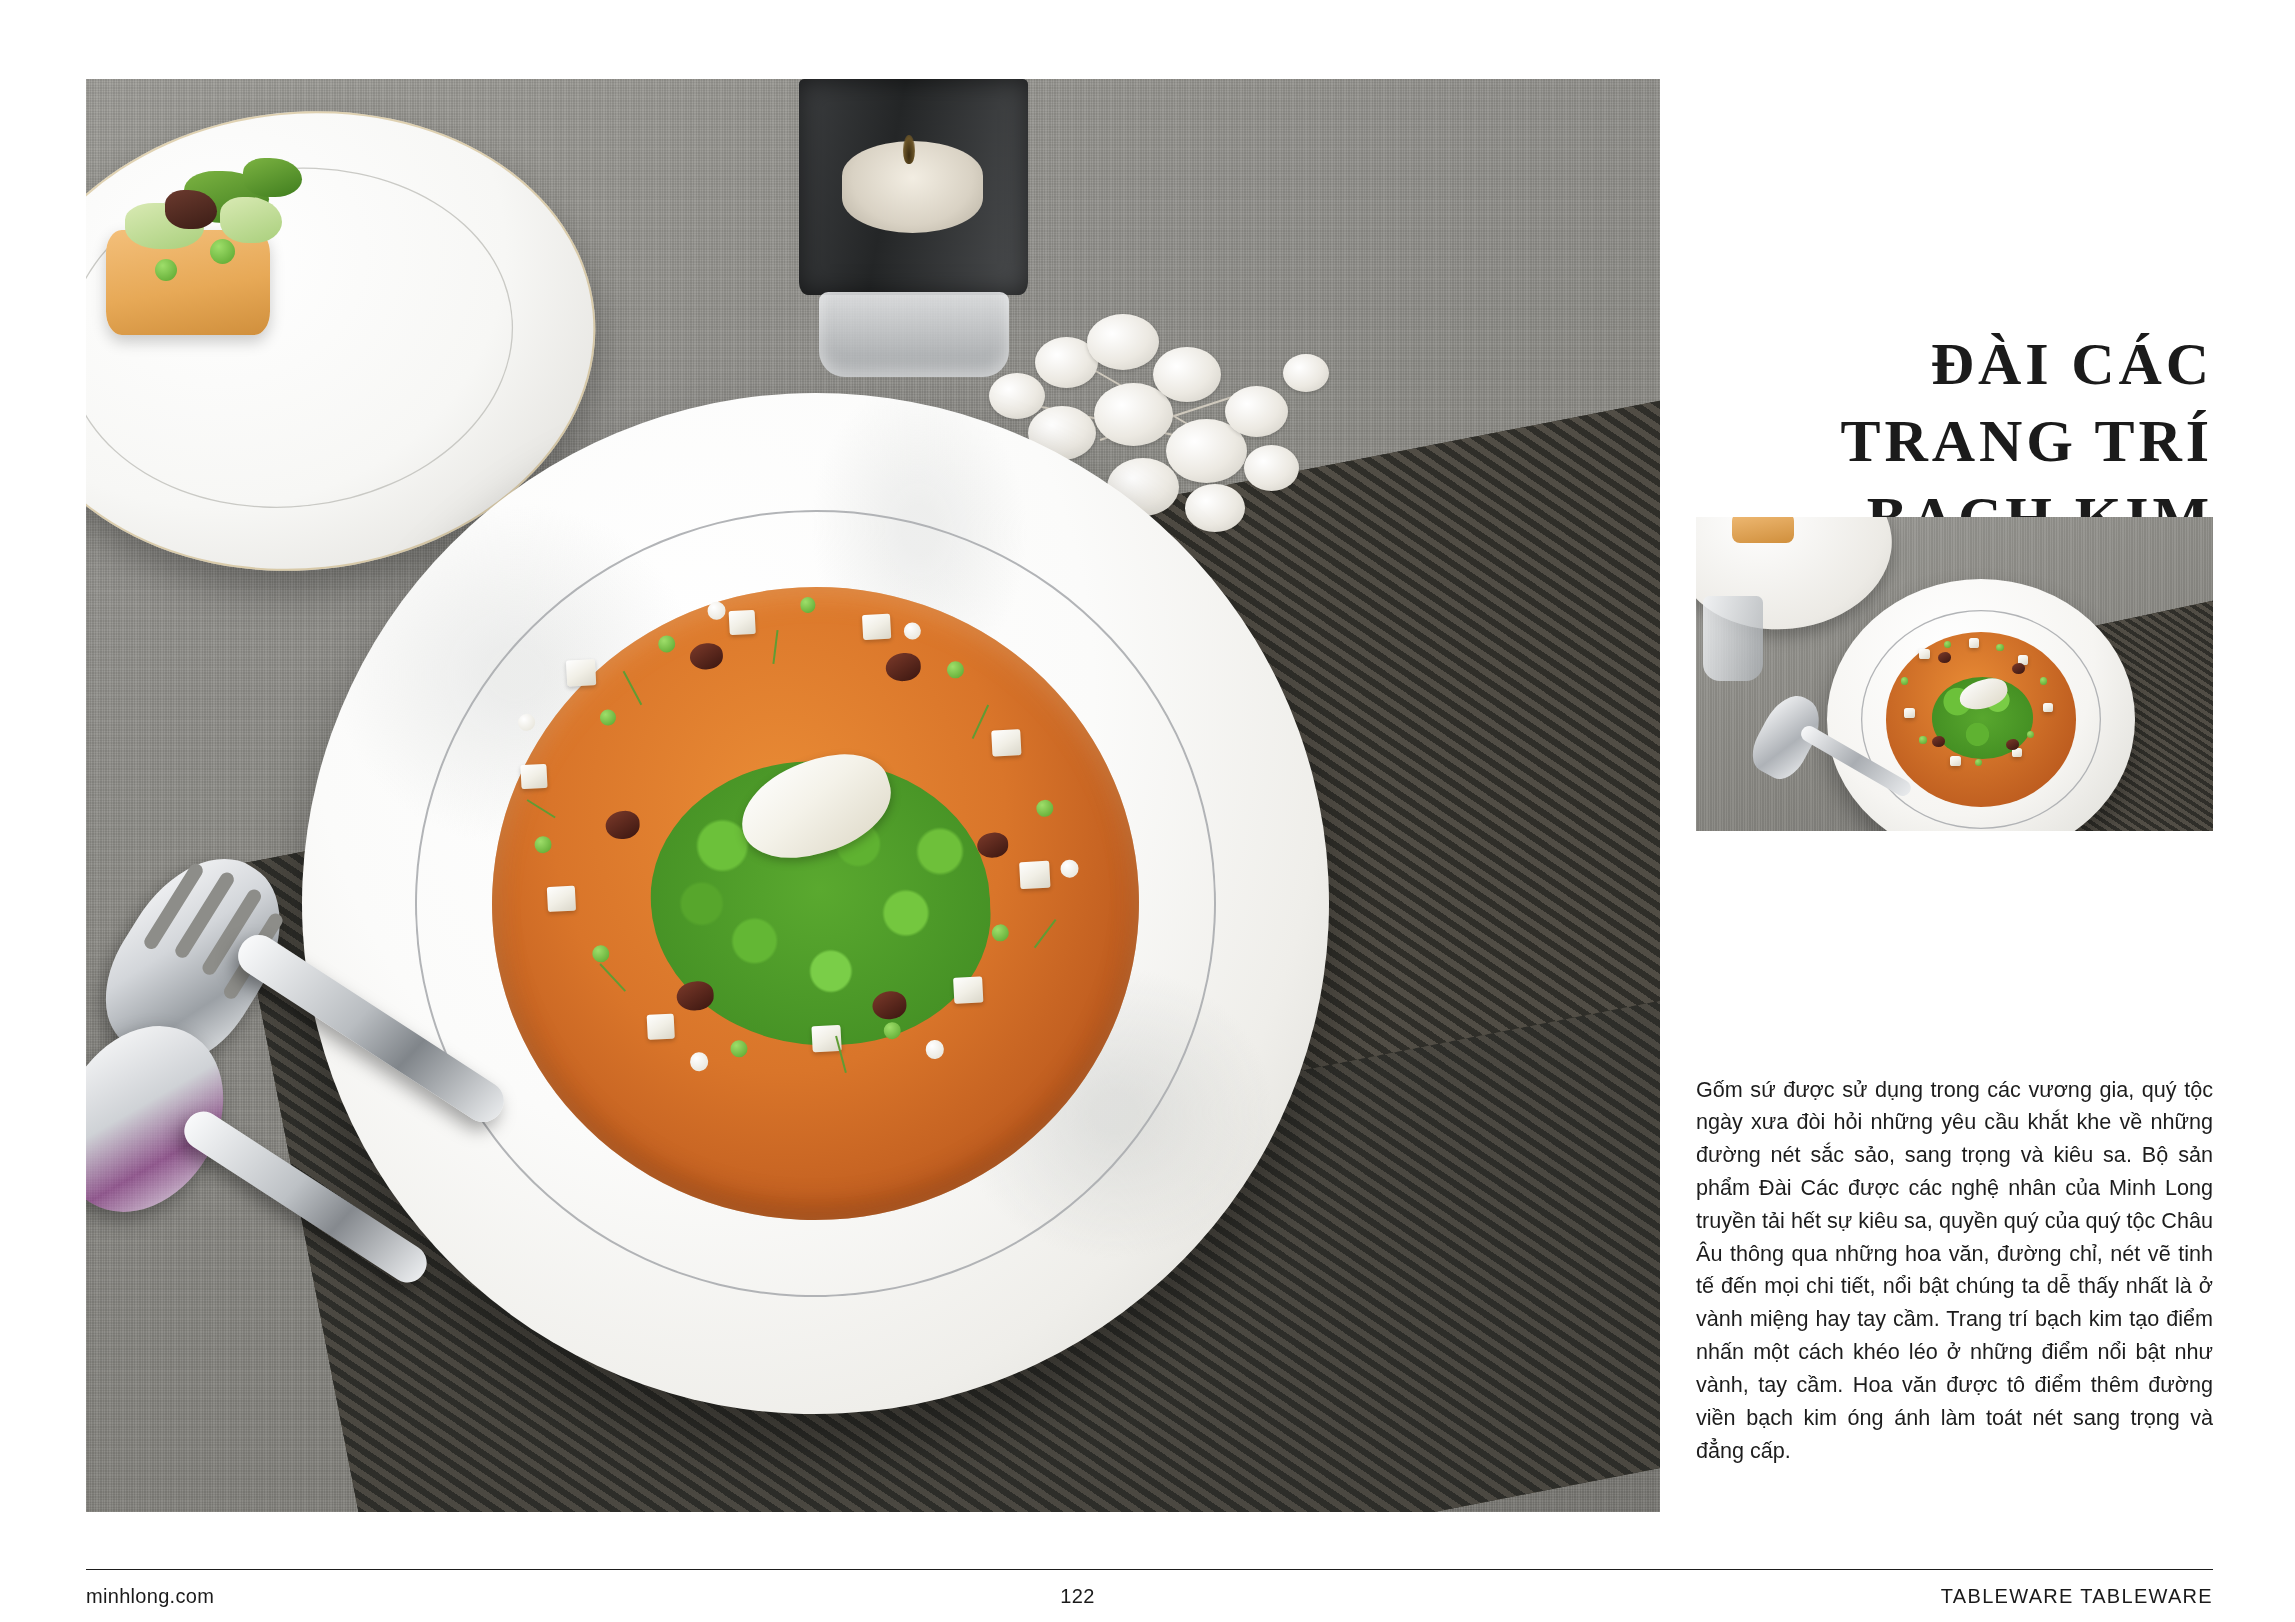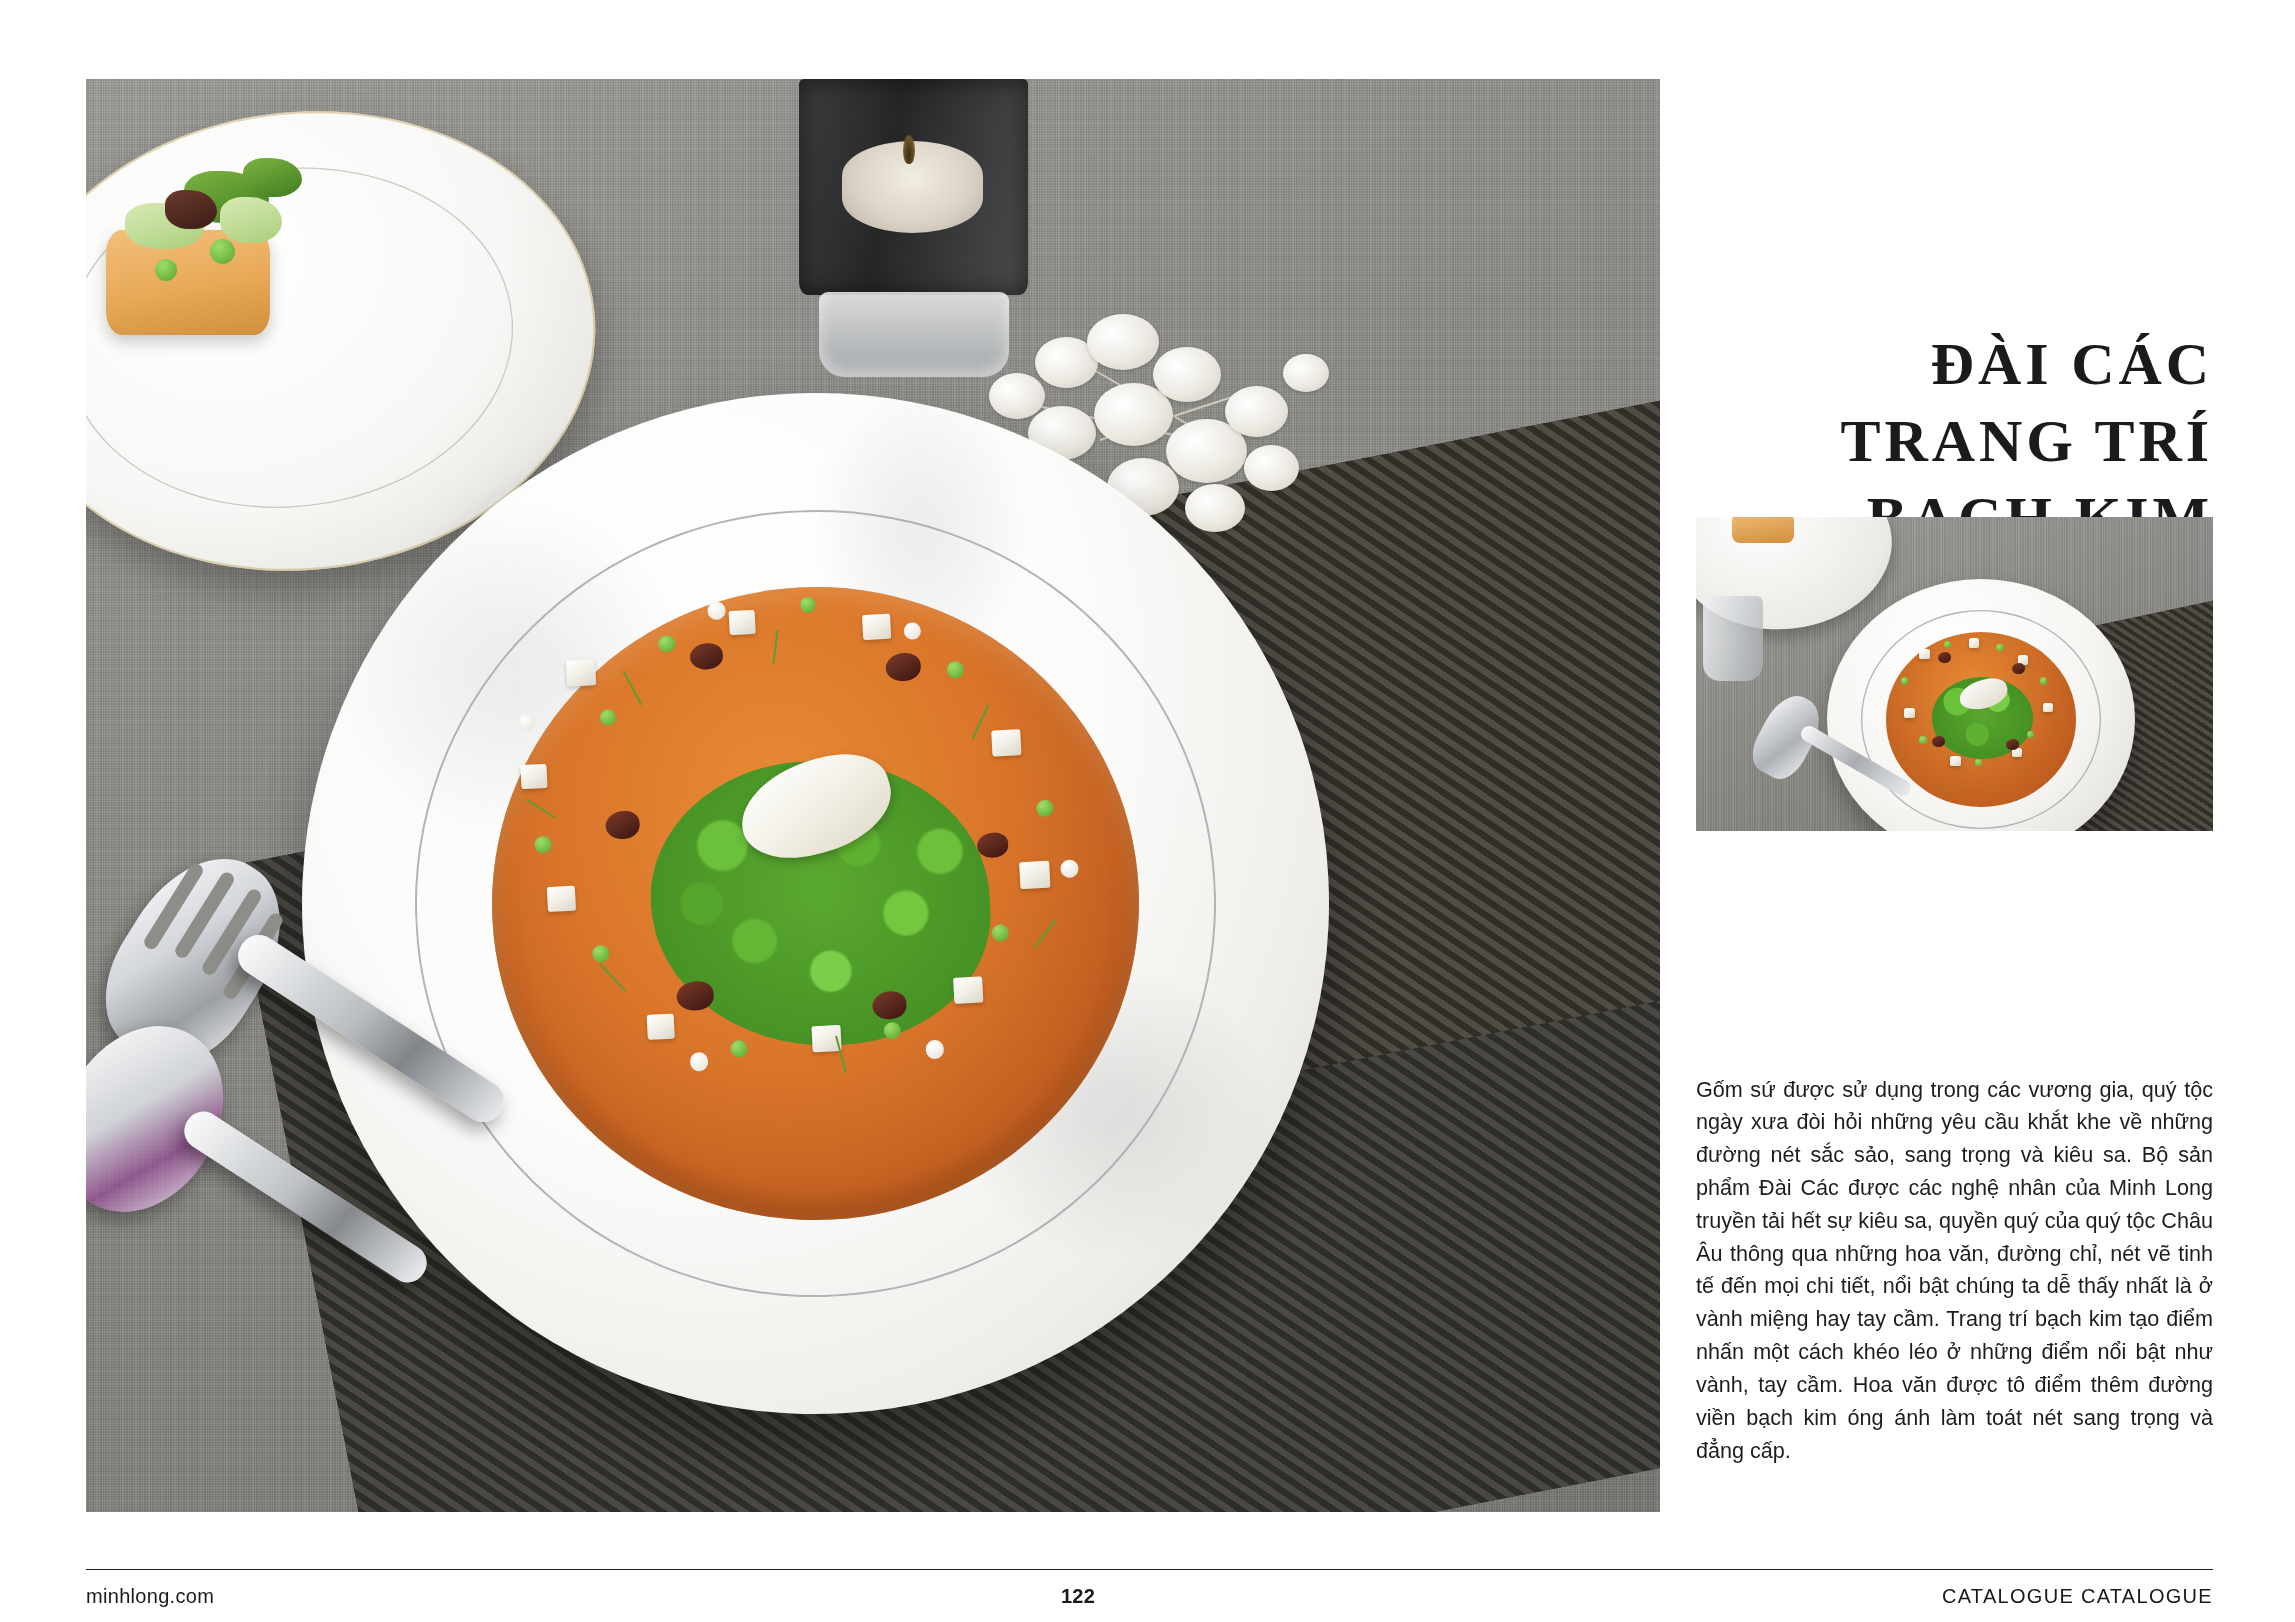--- a/index.html
+++ b/index.html
@@ -426,21 +426,21 @@
     top: 1557px;
     height: 52px;
     border-top: 1.3px solid #1d1d1d;
     display: flex;
     align-items: center;
     font-size: 20px;
     letter-spacing: 0.3px;
     margin-top: 12px;
   }
   .footer .left { flex: 0 0 auto; }
-  .footer .center { flex: 1 1 auto; text-align: center; font-weight: bold; }
+  .footer .center { flex: 1 1 auto; text-align: center; }
   .footer .right { flex: 0 0 auto; letter-spacing: 1.3px; }
 </style>
 </head>
 <body>
 
 <div class="page">
 
   <div class="hero">
     <div class="cloth"></div>
     <div class="placemat"></div>
@@ -581,17 +581,17 @@
     </div>
     <div class="fork2"></div>
     <div class="fork2h"></div>
   </div>
 
   <p class="body-copy">Gốm sứ được sử dụng trong các vương gia, quý tộc ngày xưa đòi hỏi những yêu cầu khắt khe về những đường nét sắc sảo, sang trọng và kiêu sa. Bộ sản phẩm Đài Các được các nghệ nhân của Minh Long truyền tải hết sự kiêu sa, quyền quý của quý tộc Châu Âu thông qua những hoa văn, đường chỉ, nét vẽ tinh tế đến mọi chi tiết, nổi bật chúng ta dễ thấy nhất là ở vành miệng hay tay cầm. Trang trí bạch kim tạo điểm nhấn một cách khéo léo ở những điểm nổi bật như vành, tay cầm. Hoa văn được tô điểm thêm đường viền bạch kim óng ánh làm toát nét sang trọng và đẳng cấp.</p>
 
   <div class="footer">
     <span class="left">minhlong.com</span>
     <span class="center">122</span>
-    <span class="right">CATALOGUE CATALOGUE</span>
+    <span class="right">TABLEWARE TABLEWARE</span>
   </div>
 
 </div>
 
 
 </body></html>

